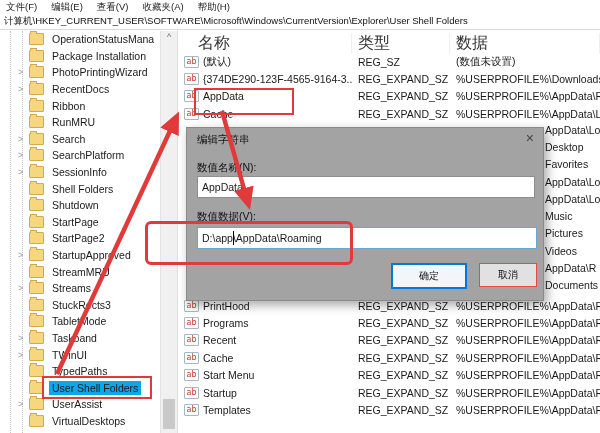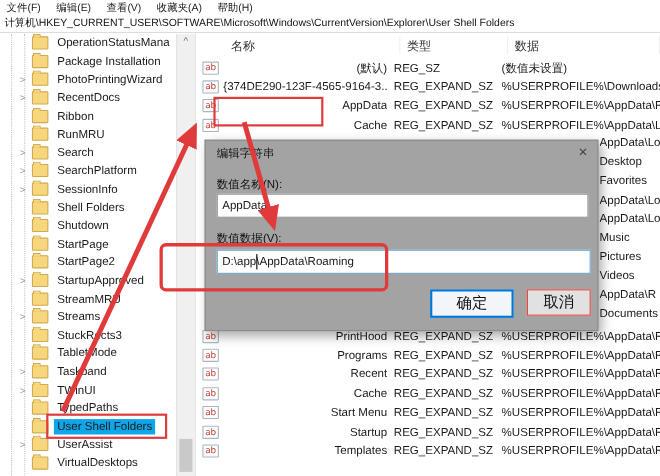--- a/index.html
+++ b/index.html
@@ -30,27 +30,27 @@
 
   
   .vscroll{left:160px;top:31px;width:16px;height:402px;background:#f0f0f0;
            border-left:1px solid #e3e3e3;}
   .vscroll .up{position:absolute;top:1px;left:0;width:16px;text-align:center;
                font-size:9px;color:#707070;}
   .vscroll .thumb{position:absolute;left:2px;top:368px;width:12px;height:30px;background:#c9c9c9;}
   .panel-divider{left:177px;top:29px;width:1px;height:404px;background:#e0e0e0;}
 
   
-  .lheader{left:192px;top:33px;right:0;height:16px;display:grid;
-           grid-template-columns:172px 98px 1fr;font-size:11px;color:#333;}
+  .lheader{left:180px;top:33px;right:0;height:16px;display:grid;
+           grid-template-columns:172px 98px 1fr;font-size:16px;color:#333;}
   .lheader div{display:flex;align-items:center;padding-left:6px;border-right:1px solid #efefef;}
   .lheader div:first-child{padding-left:18px;}
   .lrow{display:grid;grid-template-columns:172px 98px 1fr;height:17.3px;font-size:10.5px;
         white-space:nowrap;}
-  .lrow div{display:flex;align-items:center;padding-left:6px;overflow:hidden;justify-content:space-between;}
+  .lrow div{display:flex;align-items:center;padding-left:6px;overflow:hidden;}
   .lrow .ncell{padding-left:4px;gap:4px;}
   .abicon{flex:0 0 13px;width:13px;height:10px;border:1px solid #aab6c6;background:#fdfdfd;
           color:#c33a2e;font-size:8px;line-height:9px;text-align:center;border-radius:1px;
           font-family:"DejaVu Sans",sans-serif;}
   .toprows{left:180px;top:53px;right:0;}
   .fragrows{left:545px;top:121px;width:55px;}
   .frow{height:17.3px;display:flex;align-items:center;font-size:10.5px;white-space:nowrap;overflow:hidden;}
   .bottomrows{left:180px;top:297px;right:0;}
   .bottomrows .lrow{height:17.4px;}
 
@@ -59,21 +59,21 @@
           border:1px solid #8a8a8a;box-shadow:3px 4px 10px rgba(0,0,0,.35);z-index:10;}
   .dlg-title{position:absolute;left:10px;top:5px;font-size:10.5px;color:#111;}
   .dlg-close{position:absolute;right:9px;top:3px;font-size:14px;color:#444;line-height:14px;cursor:default;}
   .dlg-label{position:absolute;font-size:10.5px;color:#111;}
   .dlg-input{position:absolute;background:#fff;font-size:10.5px;display:flex;align-items:center;
              padding:0 4px;white-space:nowrap;overflow:hidden;}
   .in-name{left:10px;top:48px;width:328px;height:20px;border:1px solid #8f8f8f;}
   .in-data{left:10px;top:99px;width:330px;height:20px;border:1px solid #6ba6cc;}
   .caret{position:absolute;left:35px;top:3px;width:1px;height:14px;background:#000;}
   .btn{position:absolute;display:flex;align-items:center;justify-content:center;
-       font-size:14px;color:#111;cursor:default;}
+       font-size:10px;color:#111;cursor:default;}
   .btn-ok{left:204px;top:135px;width:72px;height:22px;background:#f2f6fa;
           border:2px solid var(--blue,#0078d7);}
   .btn-cancel{left:292px;top:135px;width:56px;height:22px;background:#e1e1e1;
               border:1px solid #ef4444;}
 
   
   .anno{z-index:20;pointer-events:none;}
   .box-tree{left:42px;top:376px;width:106px;height:19px;border:2.5px solid var(--anno,#e03a3a);}
   .box-row{left:194px;top:88px;width:96px;height:23px;border:2.5px solid var(--anno,#e03a3a);}
   .box-input{left:145px;top:221px;width:202px;height:38px;border:3px solid var(--anno,#e03a3a);

